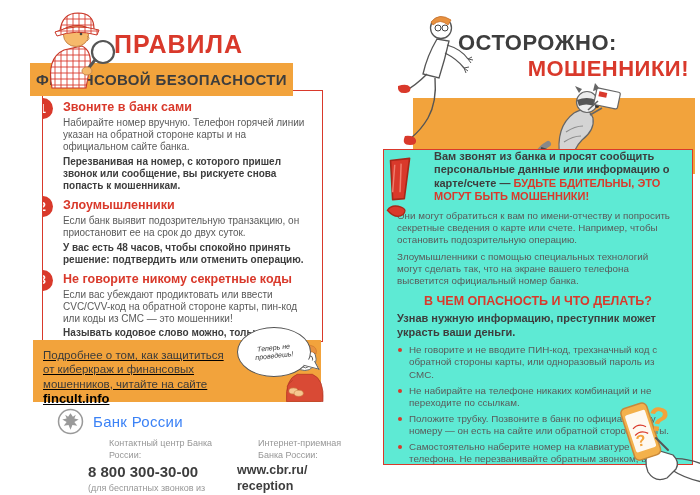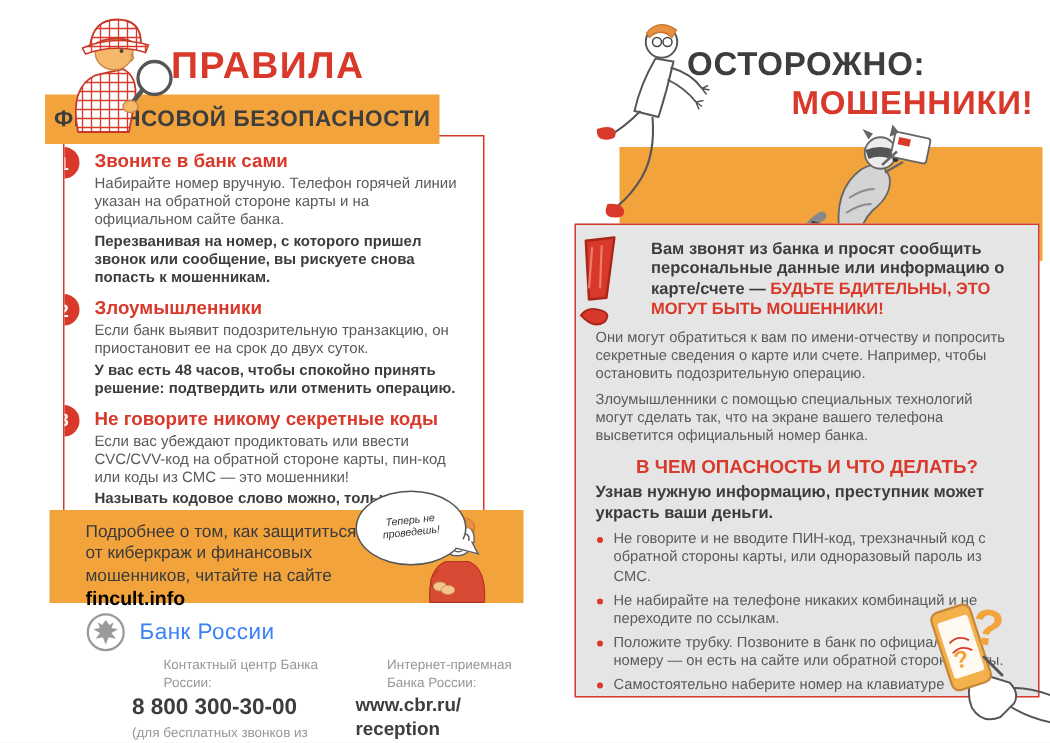--- a/index.html
+++ b/index.html
@@ -27,22 +27,22 @@
   .rule { position:relative; margin-bottom:6px; }
   .rule-num {
     position:absolute; left:-31px; top:-2px; width:21px; height:21px; border-radius:50%;
     background:#d9392b; color:#fff; font-size:12px; font-weight:bold;
     display:flex; align-items:center; justify-content:center; z-index:4;
   }
   .rule h3 { font-size:12.5px; font-weight:bold; color:#d9392b; margin-bottom:3px; }
   .rule p { font-size:10px; line-height:1.22; color:#5a5a5a; width:243px; margin-bottom:2px; }
   .rule p.strong { font-weight:bold; color:#3d3d3d; }
   .promo-box {
-    position:absolute; left:33px; top:340px; width:316px; height:62px;
-    background:#f2a33c; z-index:2; padding:8px 24px;
+    position:absolute; left:33px; top:340px; width:288px; height:62px;
+    background:#f2a33c; z-index:2; padding:8px 10px;text-decoration:underline;
   }
   .promo-text { font-size:11.5px; line-height:1.25; color:#3a3a3a; width:190px; }
   .promo-site { font-weight:bold; color:#000000; font-size:13px; }
   .speech-bubble {
     position:absolute; left:237px; top:327px; width:74px; height:50px; border-radius:50%;
     background:#fff; border:1.5px solid #555; z-index:4;
     display:flex; align-items:center; justify-content:center; text-align:center;
   }
   .speech-bubble:after {
     content:""; position:absolute; right:-6px; bottom:8px; width:12px; height:8px;
@@ -60,22 +60,22 @@
   .f-note { font-size:9px; color:#979797; line-height:1.3; }
   .f-url { font-size:12.5px; font-weight:bold; color:#3d3d3d; line-height:1.25; }
   
   .right-title1 { position:absolute; left:458px; top:30px; font-size:22px; font-weight:bold; color:#3d3d3d; letter-spacing:0.5px; }
   .right-title2 { position:absolute; right:11px; top:56px; font-size:22px; font-weight:bold; color:#d9392b; letter-spacing:0.5px; }
   .runner-illus { position:absolute; left:395px; top:12px; width:82px; height:142px; z-index:3; }
   .orange-band { position:absolute; left:413px; top:98px; width:282px; height:76px; background:#f2a33c; z-index:1; }
   .raccoon-illus { position:absolute; left:528px; top:80px; width:96px; height:90px; z-index:2; }
   .alert-box {
     position:absolute; left:383px; top:149px; width:310px; height:316px;
-    background:#e5e5e5; border:1.5px solid #d9392b; z-index:3;
-    padding:10px 13px 8px 13px; overflow:hidden;
+    background:#5eead4; border:1.5px solid #d9392b; z-index:3;
+    padding:0 13px 8px 13px; overflow:hidden;
   }
   .excl-illus { position:absolute; left:-3px; top:6px; width:36px; height:64px; }
   .alert-head { margin-left:37px; width:252px; font-size:11px; font-weight:bold; line-height:1.22; color:#3d3d3d; margin-bottom:6px; }
   .alert-head .red { color:#d9392b; }
   .alert-box p.body { font-size:9.8px; line-height:1.24; color:#5a5a5a; margin-bottom:5px; width:278px; }
   .danger-h { font-size:12.5px; font-weight:bold; color:#d9392b; margin:7px 0 4px;text-align:center; }
   .danger-b { font-size:11px; font-weight:bold; color:#3d3d3d; line-height:1.22; margin-bottom:5px; width:270px; }
   .alert-box ul { list-style:none; }
   .alert-box li {
     position:relative; font-size:9.8px; line-height:1.24; color:#5a5a5a;

